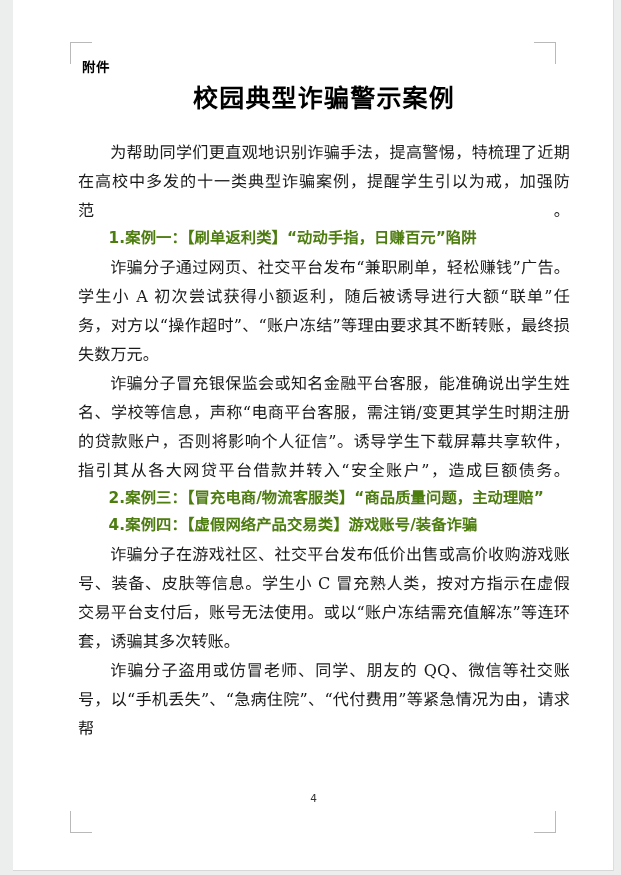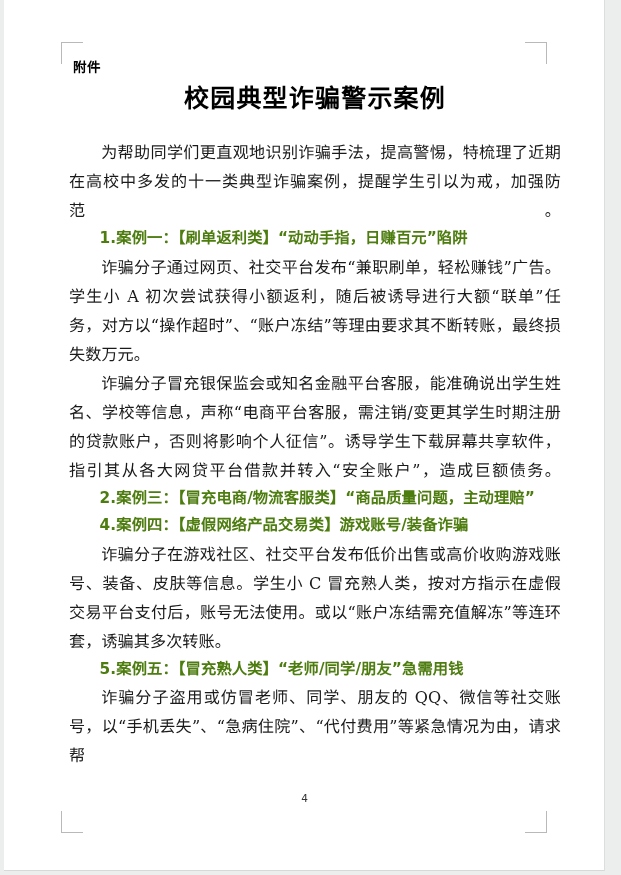--- a/index.html
+++ b/index.html
@@ -13,21 +13,21 @@
   }
   .viewport {
     position: relative;
     width: 621px;
     height: 875px;
     overflow: hidden;
     background: #eceded;
   }
   .page {
     position: absolute;
-    left: 4px;
+    left: 13px;
     top: 0;
     width: 601px;
     height: 871px;
     background: #ffffff;
     border-right: 1px solid #dddddd;
     border-bottom: 1px solid #d8d8d8;
     box-sizing: border-box;
     overflow: hidden;
   }
   
@@ -130,21 +130,20 @@
       <p class="case-heading">1.案例一：【刷单返利类】“动动手指，日赚百元”陷阱</p>
       <p class="para">诈骗分子通过网页、社交平台发布“兼职刷单，轻松赚钱”广告。学生小 A 初次尝试获得小额返利，随后被诱导进行大额“联单”任务，对方以“操作超时”、“账户冻结”等理由要求其不断转账，最终损失数万元。</p>
 
       <p class="para last-justify">诈骗分子冒充银保监会或知名金融平台客服，能准确说出学生姓名、学校等信息，声称“电商平台客服，需注销/变更其学生时期注册的贷款账户，否则将影响个人征信”。诱导学生下载屏幕共享软件，指引其从各大网贷平台借款并转入“安全账户”，造成巨额债务。</p>
 
       <p class="case-heading">2.案例三：【冒充电商/物流客服类】“商品质量问题，主动理赔”</p>
 
       <p class="case-heading">4.案例四：【虚假网络产品交易类】游戏账号/装备诈骗</p>
       <p class="para">诈骗分子在游戏社区、社交平台发布低价出售或高价收购游戏账号、装备、皮肤等信息。学生小 C 冒充熟人类，按对方指示在虚假交易平台支付后，账号无法使用。或以“账户冻结需充值解冻”等连环套，诱骗其多次转账。</p>
 
-      <p class="case-heading">5.案例五：【冒充熟人类】“老师/同学/朋友”急需用钱</p>
       <p class="para last-justify">诈骗分子盗用或仿冒老师、同学、朋友的 QQ、微信等社交账号，以“手机丢失”、“急病住院”、“代付费用”等紧急情况为由，请求帮</p>
 
     </div>
 
     <div class="page-number">4</div>
 
   </div>
 </div>
 
 </body></html>

